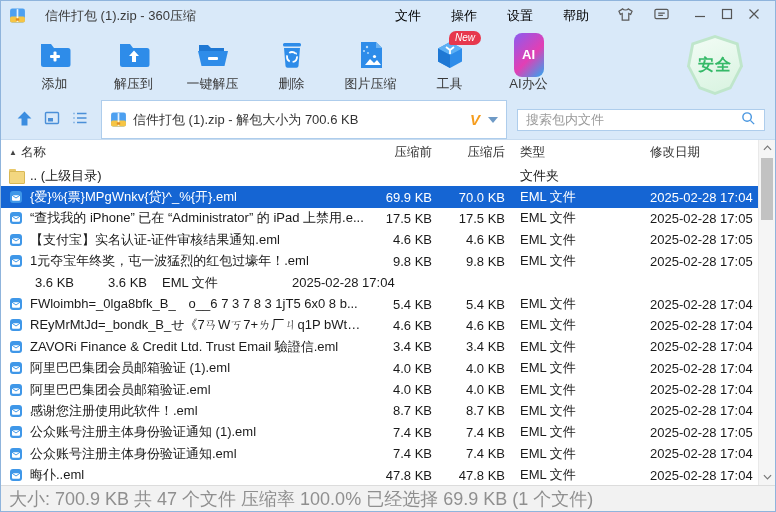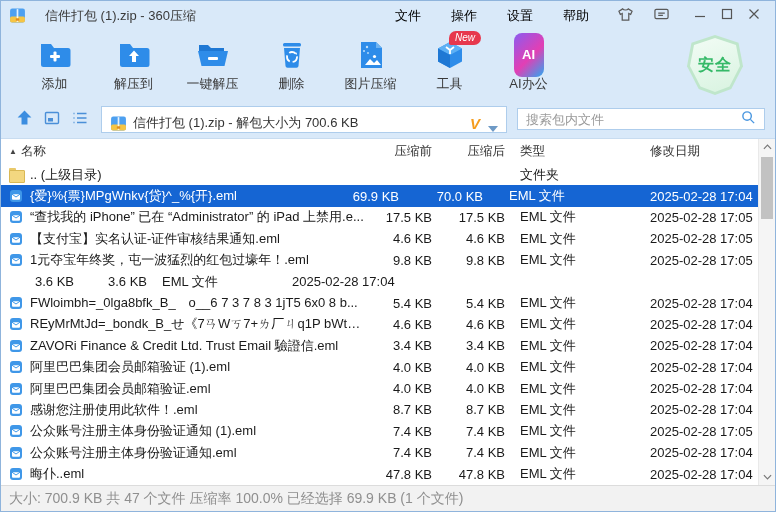--- a/index.html
+++ b/index.html
@@ -31,21 +31,21 @@
   .shield-outer { position:absolute; inset:0; background:#bfe6cb;
       clip-path:polygon(50% 0,92% 13%,100% 52%,79% 90%,50% 100%,21% 90%,0 52%,8% 13%); }
   .shield-inner { position:absolute; inset:3px; background:linear-gradient(160deg,#f2fcf5,#d8f3e0);
       clip-path:polygon(50% 0,92% 13%,100% 52%,79% 90%,50% 100%,21% 90%,0 52%,8% 13%);
       display:flex; align-items:center; justify-content:center; }
   .shield-text { color:#35b968; font-weight:bold; font-size:16px; letter-spacing:1px; }
 
   
   .pathbar { flex:0 0 38px; background:#d9e9f9; display:flex; align-items:center; padding:0 10px; }
   .nav-btn { width:26px; height:26px; display:flex; align-items:center; justify-content:center; margin-right:2px; }
-  .path-field { flex:1; height:27px; background:#fff; border:1px solid #aecdec; display:flex; align-items:flex-end;
+  .path-field { flex:1; height:39px; background:#fff; border:1px solid #aecdec; display:flex; align-items:center;
                 padding:0 8px; margin-left:6px; }
   .path-zip-icon { width:17px; height:17px; flex:0 0 17px; }
   .path-text { margin-left:6px; color:#333; white-space:nowrap; overflow:hidden; flex:1; }
   .vip-v { color:#f59d1e; font-weight:bold; font-size:15px; font-style:italic; margin-right:8px; }
   .caret-down { width:0; height:0; border-left:5px solid transparent; border-right:5px solid transparent;
                 border-top:6px solid #6e9ac6; }
   .search-field { flex:0 0 248px; height:22px; background:#fff; border:1px solid #aecdec; display:flex;
                   align-items:center; margin-left:10px; padding:0 8px; }
   .search-input { flex:1; border:none; outline:none; font-family:inherit; font-size:13px; color:#333; background:transparent; }
   .search-input::placeholder { color:#9a9a9a; }
@@ -56,38 +56,38 @@
   .lheader { flex:0 0 25px; display:flex; align-items:center; padding-left:8px; color:#333; }
   .lheader .hcell { font-size:12.5px; }
   .sort-tri { font-size:8px; color:#444; margin-right:4px; }
   .col-name { flex:1; display:flex; align-items:center; min-width:0; }
   .col-before { width:65px; text-align:right; flex:0 0 65px; }
   .col-after  { width:73px; text-align:right; flex:0 0 73px; }
   .col-type   { width:130px; padding-left:15px; flex:0 0 130px; }
   .col-date   { width:123px; padding-left:15px; flex:0 0 123px; }
   .rows { flex:1; overflow:hidden; }
   .row { height:21.4px; display:flex; align-items:center; padding-left:8px; color:#1a1a1a; cursor:default; }
-  .row.selected { background:#1565d3; color:#fff;gap:11px; }
+  .row.selected { background:#1565d3; color:#fff; }
   .fname { white-space:nowrap; overflow:hidden; text-overflow:ellipsis; }
   .ficon { width:15px; height:14px; flex:0 0 15px; margin-right:6px; position:relative; }
   .ficon.folder::before { content:""; position:absolute; left:0; top:0; width:7px; height:4px; background:#e9c96a;
                           border-radius:1px 1px 0 0; }
   .ficon.folder::after { content:""; position:absolute; left:0; top:2px; width:14px; height:11px; background:#f3d780;
                          border:1px solid #d9b855; border-radius:1px; }
   .ficon.eml svg { display:block; }
 
   
   .scrollbar { flex:0 0 17px; background:#f5f5f5; border-left:1px solid #e9e9e9; display:flex; flex-direction:column; }
   .sb-btn { height:16px; display:flex; align-items:center; justify-content:center; color:#888; font-size:9px; }
   .sb-track { flex:1; position:relative; }
   .sb-thumb { position:absolute; top:2px; left:2px; right:2px; height:62px; background:#c2c2c2; }
 
   
   .statusbar { flex:0 0 26px; background:#f2f2f2; border-top:1px solid #dcdcdc; display:flex; align-items:center;
-               padding:0 8px; color:#8f8f8f; font-size:14px; }
+               padding:0 8px; color:#8f8f8f; font-size:18px; }
 </style>
 </head>
 <body>
 
 <div class="window">
 
   <div class="titlebar">
     <span class="title-icon">
       <svg viewBox="0 0 16 16" width="17" height="17">
           <rect x="1" y="1.5" width="14" height="13" rx="2" fill="#4da0f0"></rect>

